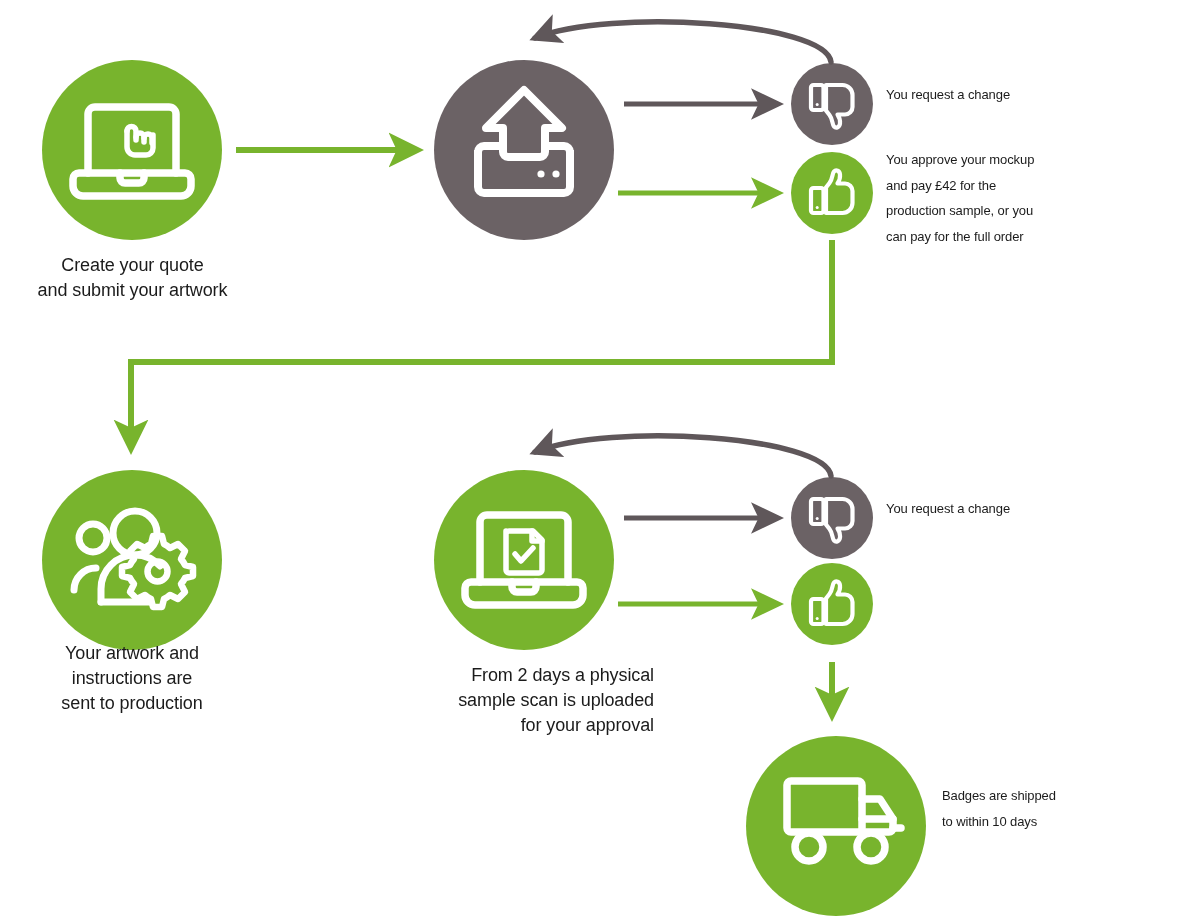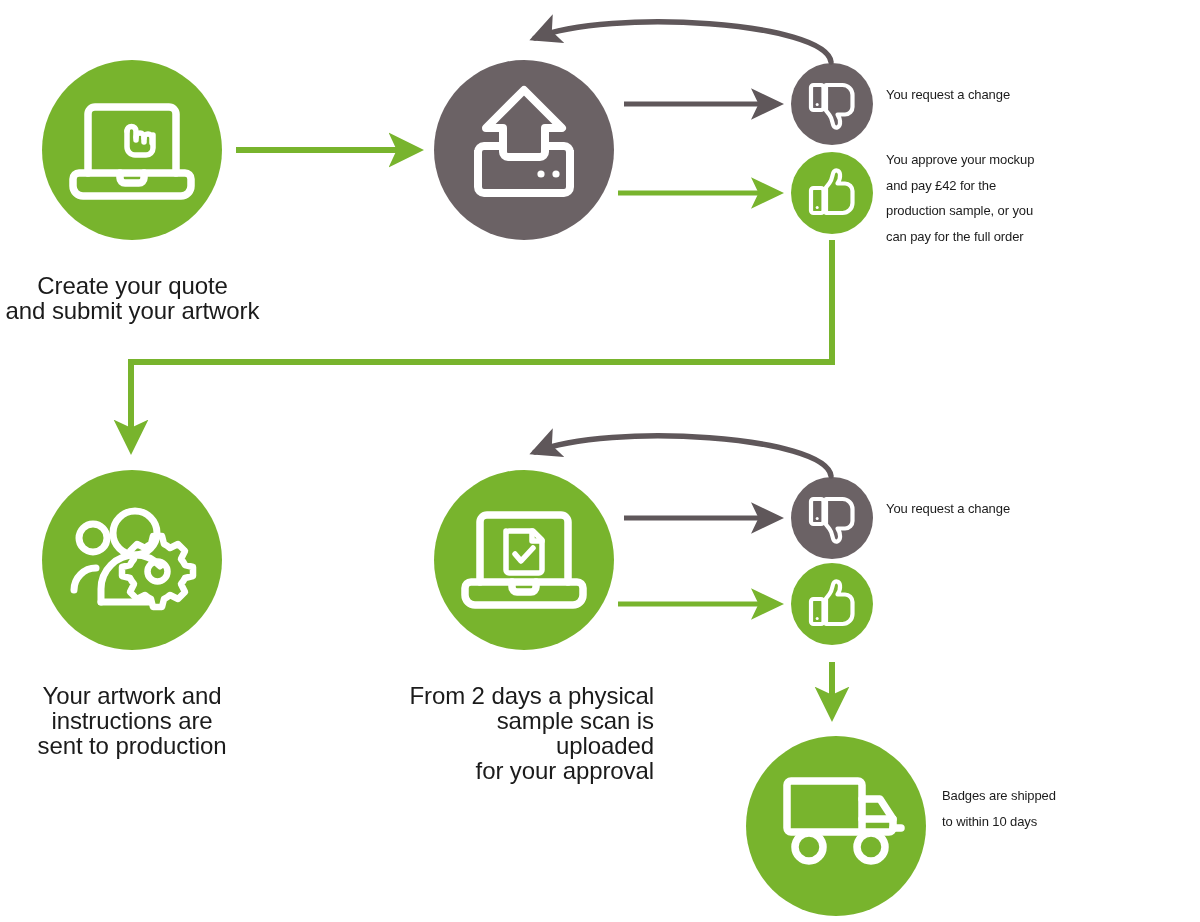--- a/index.html
+++ b/index.html
@@ -23,25 +23,24 @@
     position: absolute;
     left: 0;
     top: 0;
     width: 1200px;
     height: 922px;
   }
   .node-caption {
     position: absolute;
     text-align: center;
     color: #1b1b1b;
-    font-size: 24px;
+    font-size: 18px;
     line-height: 25px;
     white-space: pre-line;
     letter-spacing: -0.1px;
-    margin-top: 20px;
   }
   .side-label {
     position: absolute;
     color: #1b1b1b;
     font-size: 13px;
     line-height: 25.5px;
     white-space: pre-line;
     letter-spacing: -0.1px;
   }
   .side-label .note {
@@ -217,21 +216,21 @@
 
     <path d="M831 476 C826 436 610 422 535 452" fill="none" stroke="#5f575a" stroke-width="5.5" stroke-linecap="round" marker-end="url(#ah-gray-curve)"></path>
 
     <line x1="832" y1="662" x2="832" y2="716" stroke="#78b42d" stroke-width="6" marker-end="url(#ah-green-big)"></line>
   </svg>
 
   <div class="node-caption" style="left:0px; top:253px; width:265px;">Create your quote
 and submit your artwork</div>
 
 
-  <div class="node-caption" style="left:12px; top:663px; width:240px;text-align:center;">Your artwork and
+  <div class="node-caption" style="left:12px; top:641px; width:240px;text-align:center;">Your artwork and
 instructions are
 sent to production</div>
 
   <div class="node-caption" style="left:394px; top:663px; width:260px;text-align:right;">From 2 days a physical
 sample scan is uploaded
 for your approval</div>
 
   <div class="side-label" style="left:886px; top:82px; width:300px;">You request a change</div>
 
   <div class="side-label" style="left:886px; top:147px; width:310px;">You approve your mockup

